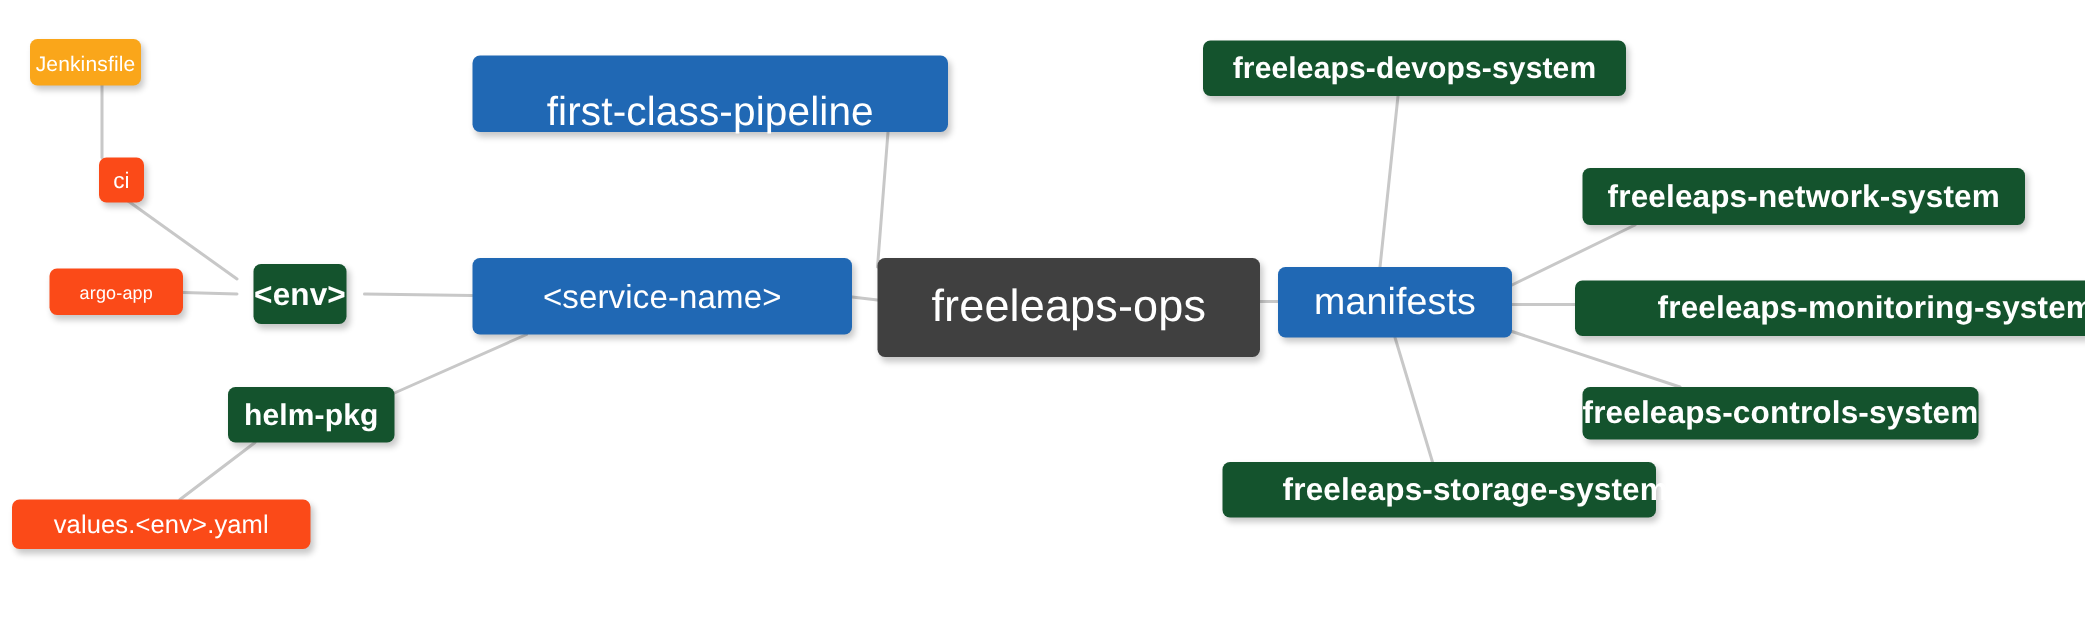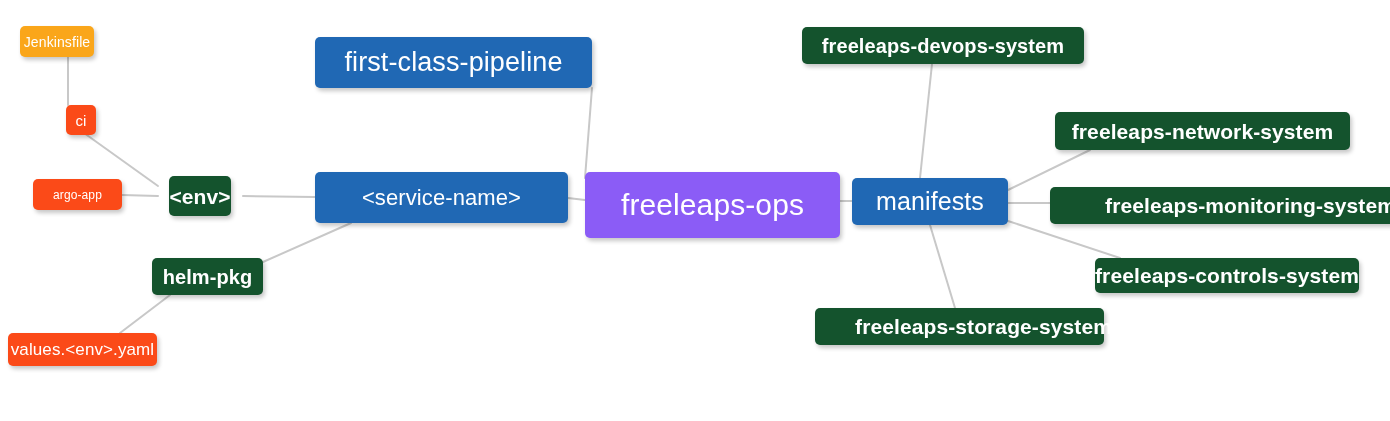--- a/index.html
+++ b/index.html
@@ -30,21 +30,21 @@
     align-items: center;
     justify-content: center;
     color: #ffffff;
     border-radius: 5px;
     white-space: nowrap;
     box-shadow: 2px 3px 4px rgba(0,0,0,0.22);
     line-height: 1;
     letter-spacing: 0.1px;
     z-index: 2;
   }
-  .n-root      { background: #8b5cf6; }
+  .n-root      { background: #404040; }
   .n-blue      { background: #2068b4; }
   .n-green     { background: #14532d; font-weight: bold; }
   .n-orange    { background: #faa61a; }
   .n-red       { background: #fb4a18; }
 </style>
 </head>
 <body>
 
 <div id="canvas">
   <svg id="edges" width="1390" height="421" viewBox="0 0 1390 421">
@@ -63,53 +63,53 @@
       <line x1="1008" y1="221" x2="1120" y2="258" stroke="#c8c8c8" stroke-width="2" stroke-linecap="round"></line>
       <line x1="930" y1="225" x2="955" y2="308" stroke="#c8c8c8" stroke-width="2" stroke-linecap="round"></line>
     </svg>
   <div id="node-layer">
       <div class="node n-root" style="left: 585px; top: 172px; width: 255px; height: 66px; font-size: 30px;">
         <span>freeleaps-ops</span>
       </div>
       <div class="node n-blue" style="left: 315px; top: 172px; width: 253px; height: 51px; font-size: 22px;">
         <span>&lt;service-name&gt;</span>
       </div>
-      <div class="node n-blue" style="left: 315px; top: 37px; width: 277px; height: 51px; font-size: 27px;">
+      <div class="node n-blue" style="left: 315px; top: 37px; width: 317px; height: 51px; font-size: 27px; align-items: flex-end;">
         <span>first-class-pipeline</span>
       </div>
       <div class="node n-blue" style="left: 852px; top: 178px; width: 156px; height: 47px; font-size: 25px;">
         <span>manifests</span>
       </div>
       <div class="node n-green" style="left: 169px; top: 176px; width: 62px; height: 40px; font-size: 21px; align-items: center;">
         <span>&lt;env&gt;</span>
       </div>
       <div class="node n-green" style="left: 152px; top: 258px; width: 111px; height: 37px; font-size: 20px;">
         <span>helm-pkg</span>
       </div>
       <div class="node n-red" style="left: 54px; top: 105px; width: 30px; height: 30px; font-size: 15px; margin-left: 12px;">
         <span>ci</span>
       </div>
       <div class="node n-orange" style="left: 20px; top: 26px; width: 74px; height: 31px; font-size: 14px;">
         <span>Jenkinsfile</span>
       </div>
       <div class="node n-red" style="left: 33px; top: 179px; width: 89px; height: 31px; font-size: 12px;">
         <span>argo-app</span>
       </div>
-      <div class="node n-red" style="left: 8px; top: 333px; width: 149px; height: 33px; font-size: 17px;">
+      <div class="node n-red" style="left: 8px; top: 333px; width: 199px; height: 33px; font-size: 17px;">
         <span>values.&lt;env&gt;.yaml</span>
       </div>
       <div class="node n-green" style="left: 802px; top: 27px; width: 282px; height: 37px; font-size: 20px;">
         <span>freeleaps-devops-system</span>
       </div>
       <div class="node n-green" style="left: 1055px; top: 112px; width: 295px; height: 38px; font-size: 21px;">
         <span>freeleaps-network-system</span>
       </div>
       <div class="node n-green" style="left: 1050px; top: 187px; width: 346px; height: 37px; font-size: 21px; justify-content: flex-end;">
         <span>freeleaps-monitoring-system</span>
       </div>
-      <div class="node n-green" style="left: 1055px; top: 258px; width: 264px; height: 35px; font-size: 21px; margin-left: 40px;">
+      <div class="node n-green" style="left: 1055px; top: 258px; width: 264px; height: 35px; font-size: 21px;">
         <span>freeleaps-controls-system</span>
       </div>
       <div class="node n-green" style="left: 815px; top: 308px; width: 289px; height: 37px; font-size: 21px; padding-left: 48px;">
         <span>freeleaps-storage-system</span>
       </div>
     </div>
 </div>
 
 </body></html>

